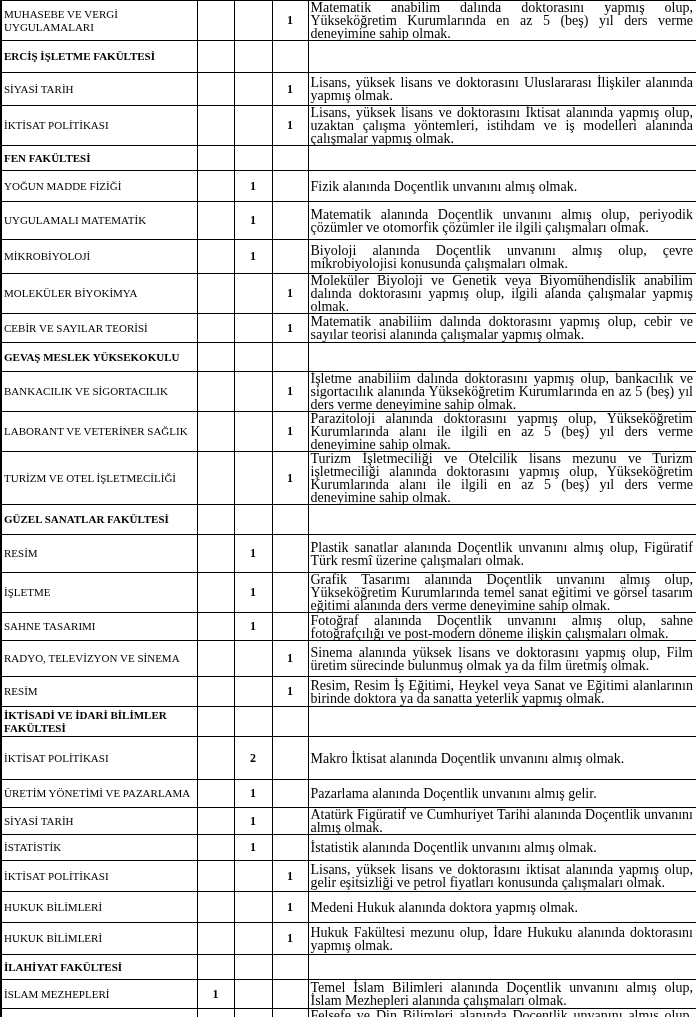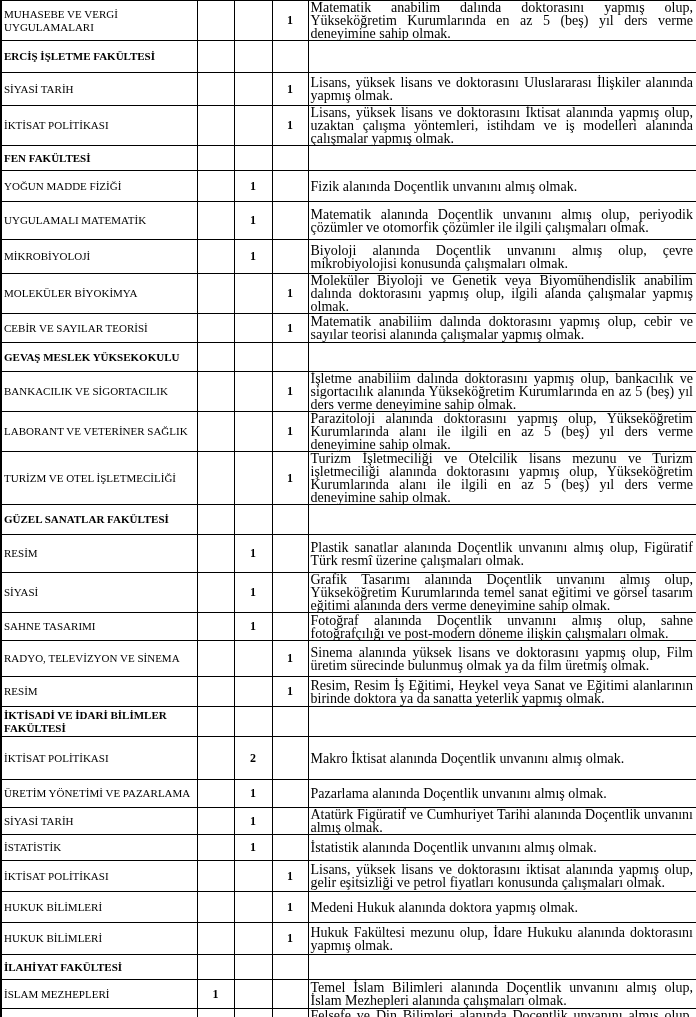--- a/index.html
+++ b/index.html
@@ -130,21 +130,21 @@
         <td class="req"></td>
       </tr>
       <tr class="item" style="height: 38px;">
         <td class="dept">RESİM</td>
         <td class="num"></td>
         <td class="num">1</td>
         <td class="num"></td>
         <td class="req">Plastik sanatlar alanında Doçentlik unvanını almış olup,  Figüratif Türk resmî üzerine çalışmaları olmak.</td>
       </tr>
       <tr class="item" style="height: 38px;">
-        <td class="dept">SİYASİ</td>
+        <td class="dept">İŞLETME</td>
         <td class="num"></td>
         <td class="num">1</td>
         <td class="num"></td>
         <td class="req">Grafik Tasarımı alanında Doçentlik unvanını almış olup, Yükseköğretim Kurumlarında temel sanat eğitimi ve görsel tasarım eğitimi alanında ders verme  deneyimine sahip olmak.</td>
       </tr>
       <tr class="item" style="height: 28px;">
         <td class="dept">SAHNE TASARIMI</td>
         <td class="num"></td>
         <td class="num">1</td>
         <td class="num"></td>
@@ -176,21 +176,21 @@
         <td class="num"></td>
         <td class="num">2</td>
         <td class="num"></td>
         <td class="req">Makro İktisat alanında Doçentlik unvanını almış olmak.</td>
       </tr>
       <tr class="item" style="height: 28px; margin-left: 40px;">
         <td class="dept">ÜRETİM YÖNETİMİ VE PAZARLAMA</td>
         <td class="num"></td>
         <td class="num">1</td>
         <td class="num"></td>
-        <td class="req">Pazarlama alanında Doçentlik unvanını almış olmak.</td>
+        <td class="req">Pazarlama alanında Doçentlik unvanını almış gelir.</td>
       </tr>
       <tr class="item" style="height: 26px;">
         <td class="dept">SİYASİ TARİH</td>
         <td class="num"></td>
         <td class="num">1</td>
         <td class="num"></td>
         <td class="req">Atatürk Figüratif ve Cumhuriyet Tarihi alanında Doçentlik unvanını almış olmak.</td>
       </tr>
       <tr class="item" style="height: 26px;">
         <td class="dept">İSTATİSTİK</td>

